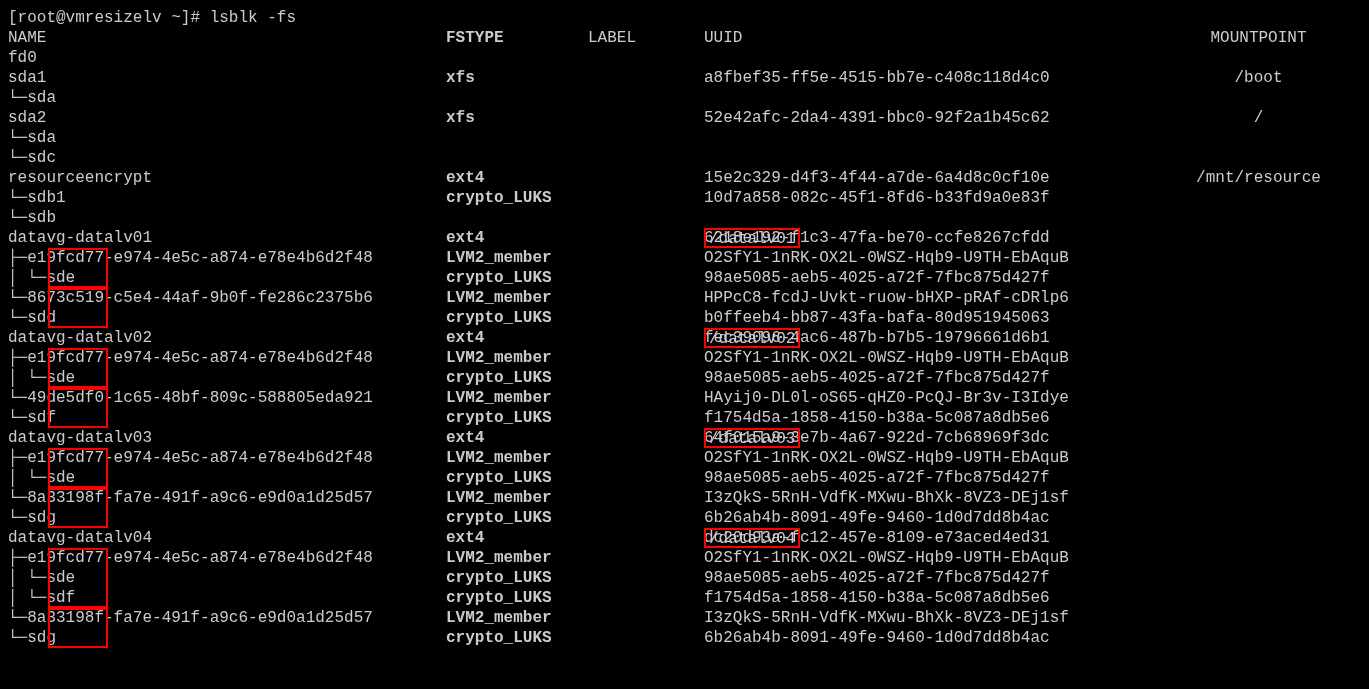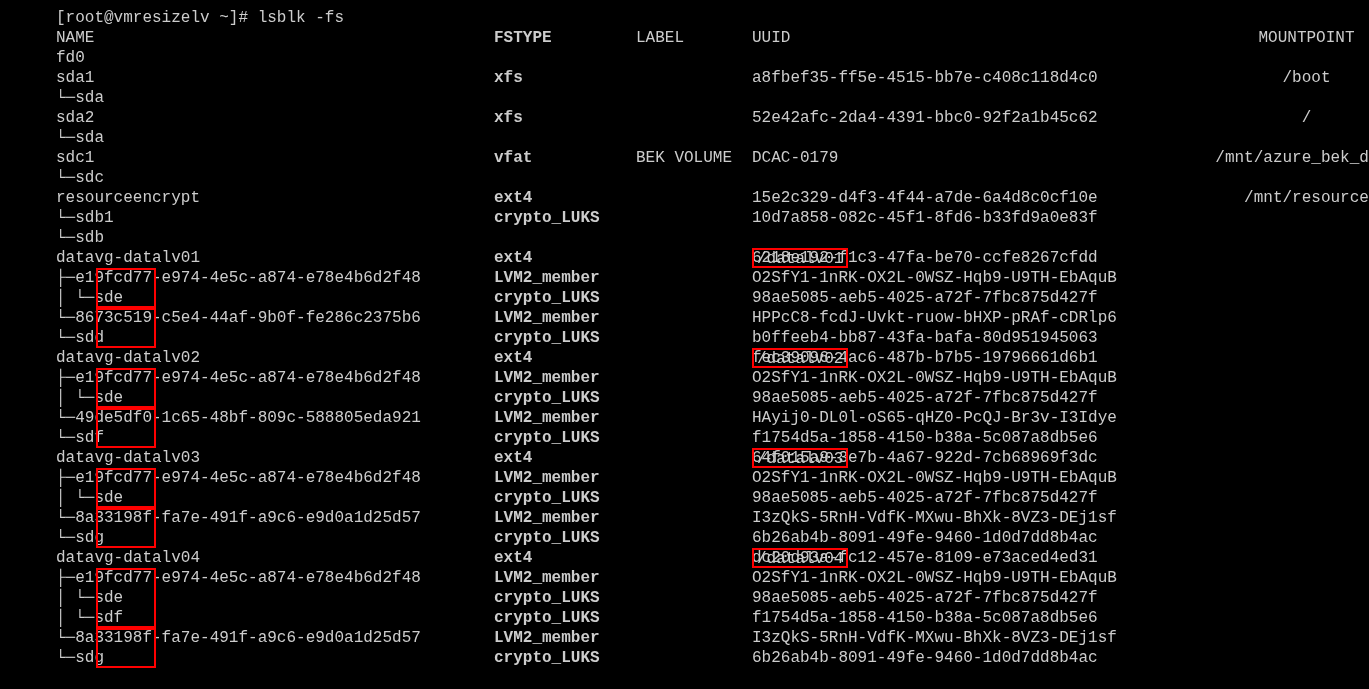--- a/index.html
+++ b/index.html
@@ -5,21 +5,21 @@
   html, body {
     margin: 0;
     padding: 0;
     background: #000;
     color: #ccc;
     font-family: "Consolas", "Courier New", monospace;
     font-size: 16px;
     line-height: 20px;
     width: 1369px;
   }
-  .term { padding: 8px 0 0 8px; white-space: nowrap; margin-left: 48px; }
+  .term { padding: 8px 0 0 8px; white-space: nowrap; }
   .row { height: 20px; position: relative; }
   .c { display:inline-block; vertical-align: top; overflow: hidden; }
   .c-name   { width: 438px; }
   .c-fstype { width: 142px; font-weight: bold; }
   .c-label  { width: 116px; }
   .c-uuid   { width: 444px; }
   .c-mount  { width: 221px; text-align: center; }
   .mount-wrap { position:absolute; left: 696px; top:0; }
   .box-mount {
     border: 2px solid #f00;
@@ -49,21 +49,20 @@
   </div>
   <div class="row">
     <span class="c c-name">NAME</span><span class="c c-fstype">FSTYPE</span><span class="c c-label">LABEL</span><span class="c c-uuid">UUID</span><span class="c c-mount">MOUNTPOINT</span>
   </div>
   <div id="rows">
       <div class="row"><span class="c c-name">fd0</span><span class="c c-fstype"></span><span class="c c-label"></span><span class="c c-uuid"></span></div>
       <div class="row"><span class="c c-name">sda1</span><span class="c c-fstype">xfs</span><span class="c c-label"></span><span class="c c-uuid">a8fbef35-ff5e-4515-bb7e-c408c118d4c0</span><span class="c c-mount">/boot</span></div>
       <div class="row"><span class="c c-name">└─sda</span><span class="c c-fstype"></span><span class="c c-label"></span><span class="c c-uuid"></span></div>
       <div class="row"><span class="c c-name">sda2</span><span class="c c-fstype">xfs</span><span class="c c-label"></span><span class="c c-uuid">52e42afc-2da4-4391-bbc0-92f2a1b45c62</span><span class="c c-mount">/</span></div>
       <div class="row"><span class="c c-name">└─sda</span><span class="c c-fstype"></span><span class="c c-label"></span><span class="c c-uuid"></span></div>
-      <div class="row"><span class="c c-name">sdc1</span><span class="c c-fstype">vfat</span><span class="c c-label">BEK VOLUME</span><span class="c c-uuid">DCAC-0179</span><span class="c c-mount">/mnt/azure_bek_disk</span></div>
       <div class="row"><span class="c c-name">└─sdc</span><span class="c c-fstype"></span><span class="c c-label"></span><span class="c c-uuid"></span></div>
       <div class="row"><span class="c c-name">resourceencrypt</span><span class="c c-fstype">ext4</span><span class="c c-label"></span><span class="c c-uuid">15e2c329-d4f3-4f44-a7de-6a4d8c0cf10e</span><span class="c c-mount">/mnt/resource</span></div>
       <div class="row"><span class="c c-name">└─sdb1</span><span class="c c-fstype">crypto_LUKS</span><span class="c c-label"></span><span class="c c-uuid">10d7a858-082c-45f1-8fd6-b33fd9a0e83f</span></div>
       <div class="row"><span class="c c-name">  └─sdb</span><span class="c c-fstype"></span><span class="c c-label"></span><span class="c c-uuid"></span></div>
       <div class="row"><span class="c c-name">datavg-datalv01</span><span class="c c-fstype">ext4</span><span class="c c-label"></span><span class="c c-uuid">6218e192-f1c3-47fa-be70-ccfe8267cfdd</span><span class="mount-wrap"><span class="box-mount">/datalv01</span></span></div>
       <div class="row"><span class="c c-name">├─e19fcd77-e974-4e5c-a874-e78e4b6d2f48</span><span class="c c-fstype">LVM2_member</span><span class="c c-label"></span><span class="c c-uuid">O2SfY1-1nRK-OX2L-0WSZ-Hqb9-U9TH-EbAquB</span><div class="box-dev devbox h40" style="top: 0px;"></div></div>
       <div class="row"><span class="c c-name">│ └─sde</span><span class="c c-fstype">crypto_LUKS</span><span class="c c-label"></span><span class="c c-uuid">98ae5085-aeb5-4025-a72f-7fbc875d427f</span></div>
       <div class="row"><span class="c c-name">└─8673c519-c5e4-44af-9b0f-fe286c2375b6</span><span class="c c-fstype">LVM2_member</span><span class="c c-label"></span><span class="c c-uuid">HPPcC8-fcdJ-Uvkt-ruow-bHXP-pRAf-cDRlp6</span><div class="box-dev devbox h40" style="top: 0px;"></div></div>
       <div class="row"><span class="c c-name">  └─sdd</span><span class="c c-fstype">crypto_LUKS</span><span class="c c-label"></span><span class="c c-uuid">b0ffeeb4-bb87-43fa-bafa-80d951945063</span></div>
       <div class="row"><span class="c c-name">datavg-datalv02</span><span class="c c-fstype">ext4</span><span class="c c-label"></span><span class="c c-uuid">fec39096-4ac6-487b-b7b5-19796661d6b1</span><span class="mount-wrap"><span class="box-mount">/datalv02</span></span></div>

